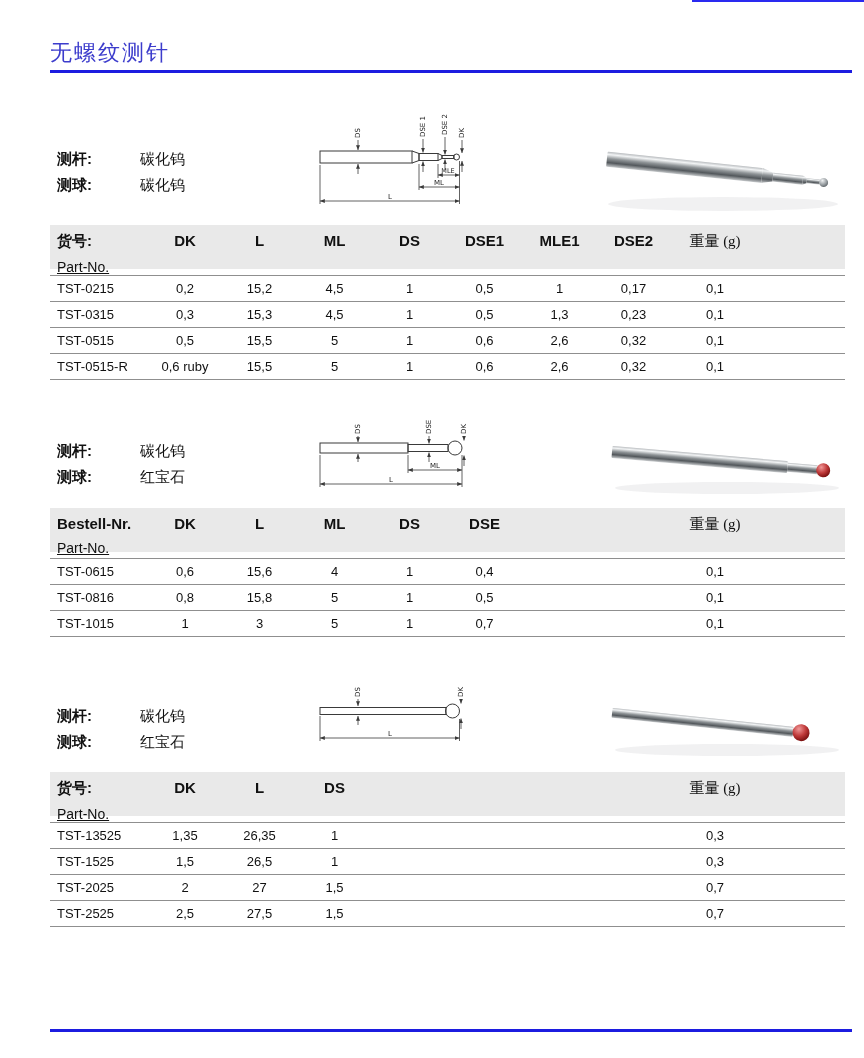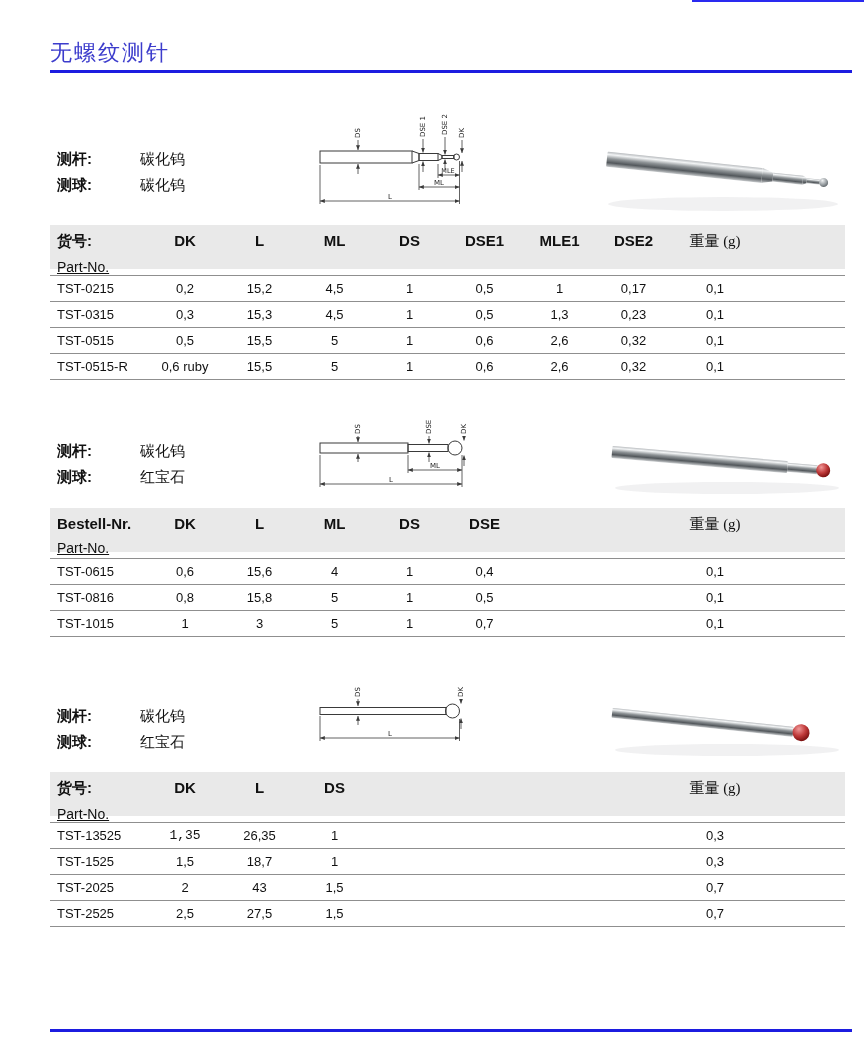--- a/index.html
+++ b/index.html
@@ -360,36 +360,36 @@
           <div class="id2">Part-No.</div>
         </div>
         <div class="colh" style="grid-column: 2;">DK</div>
         <div class="colh" style="grid-column: 3;">L</div>
         <div class="colh" style="grid-column: 4;">DS</div>
         <div class="wh" style="grid-column: 6;">重量 (g)</div>
       </div>
       <div class="t-body">
         <div class="t-row" style="grid-template-columns: 98px 74px 75px 75px 258px 170px 45px;">
           <div class="pn" style="grid-column: 1;">TST-13525</div>
-          <div class="num" style="grid-column: 2; font-family: Liberation Mono, monospace;">1,35</div>
+          <div class="num" style="grid-column: 2;">1,35</div>
           <div class="num" style="grid-column: 3;">26,35</div>
           <div class="num" style="grid-column: 4;">1</div>
           <div class="wt" style="grid-column: 6;">0,3</div>
         </div>
         <div class="t-row" style="grid-template-columns: 98px 74px 75px 75px 258px 170px 45px;">
           <div class="pn" style="grid-column: 1;">TST-1525</div>
           <div class="num" style="grid-column: 2;">1,5</div>
-          <div class="num" style="grid-column: 3;">18,7</div>
+          <div class="num" style="grid-column: 3;">26,5</div>
           <div class="num" style="grid-column: 4;">1</div>
           <div class="wt" style="grid-column: 6;">0,3</div>
         </div>
         <div class="t-row" style="grid-template-columns: 98px 74px 75px 75px 258px 170px 45px;">
           <div class="pn" style="grid-column: 1;">TST-2025</div>
           <div class="num" style="grid-column: 2;">2</div>
-          <div class="num" style="grid-column: 3;">43</div>
+          <div class="num" style="grid-column: 3;">27</div>
           <div class="num" style="grid-column: 4;">1,5</div>
           <div class="wt" style="grid-column: 6;">0,7</div>
         </div>
         <div class="t-row last" style="grid-template-columns: 98px 74px 75px 75px 258px 170px 45px;">
           <div class="pn" style="grid-column: 1;">TST-2525</div>
           <div class="num" style="grid-column: 2;">2,5</div>
           <div class="num" style="grid-column: 3;">27,5</div>
           <div class="num" style="grid-column: 4;">1,5</div>
           <div class="wt" style="grid-column: 6;">0,7</div>
         </div>

